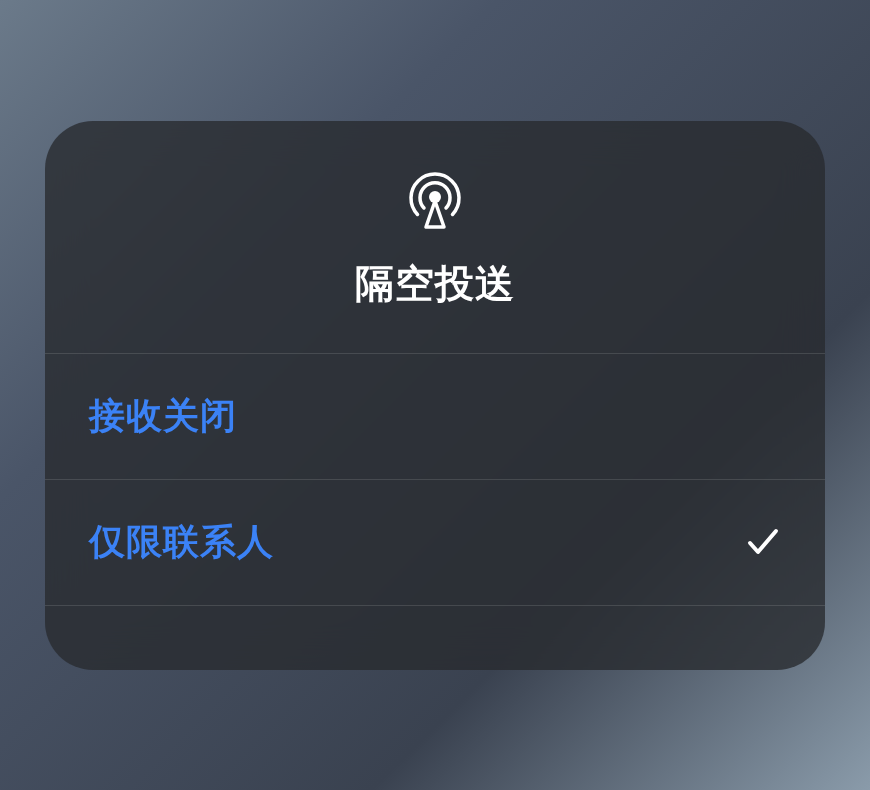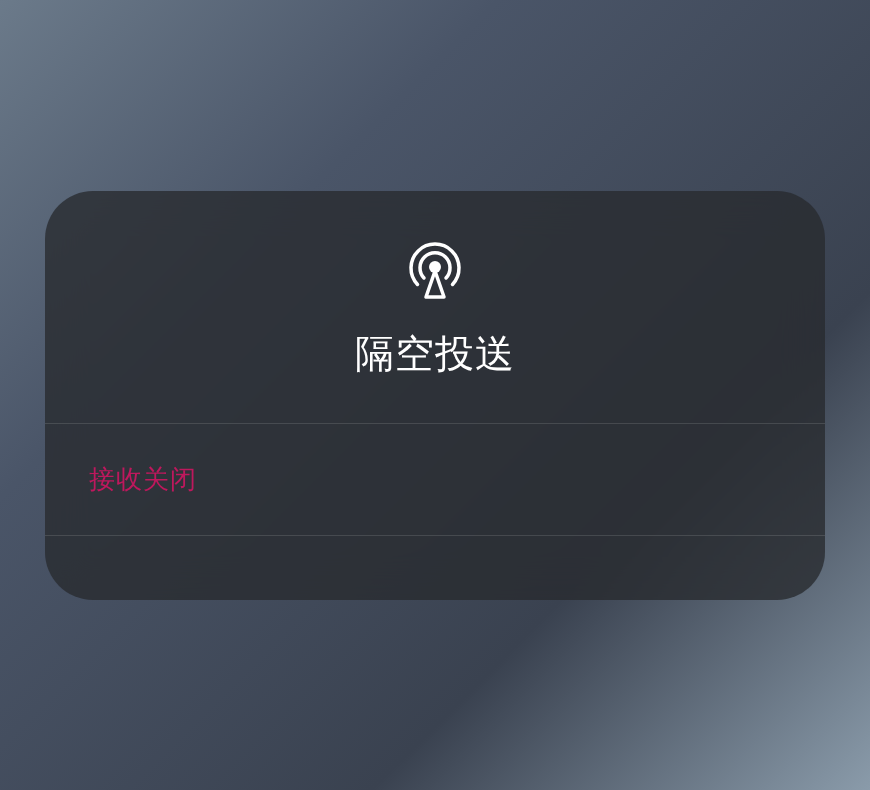--- a/index.html
+++ b/index.html
@@ -38,21 +38,21 @@
 
     .airdrop-icon {
       width: 62px;
       height: 62px;
       margin-bottom: 26px;
     }
 
     .panel-title {
       color: #ffffff;
       font-size: 39px;
-      font-weight: 400;
+      font-weight: 700;
       letter-spacing: 1px;
     }
 
     .option-list {
       display: flex;
       flex-direction: column;
     }
 
     .option-item {
       display: flex;
@@ -61,23 +61,23 @@
       padding: 38px 44px;
       border-bottom: 1px solid rgba(255, 255, 255, 0.12);
       cursor: pointer;
     }
 
     .option-item:last-child {
       border-bottom: 1px solid rgba(255, 255, 255, 0.12);
     }
 
     .option-label {
-      color: #be185d;
-      font-size: 26px;
-      font-weight: 400;
+      color: #3b82f6;
+      font-size: 36px;
+      font-weight: 700;
       letter-spacing: 1px;
     }
 
     .checkmark {
       width: 36px;
       height: 36px;
       display: none;
     }
 
     .checkmark.visible {
@@ -103,17 +103,25 @@
     </span>
     <div class="panel-title">隔空投送</div>
   </div>
 
   <div class="option-list">
     <div class="option-item">
       <span class="option-label">接收关闭</span>
 
     </div>
 
+    <div class="option-item">
+      <span class="option-label">仅限联系人</span>
+      <span class="checkmark visible">
+        <svg viewBox="0 0 36 36" fill="none" stroke="#ffffff" stroke-width="4" stroke-linecap="round" stroke-linejoin="round">
+          <path d="M 5 19 L 13 28 L 31 7"></path>
+        </svg>
+      </span>
+    </div>
 
   </div>
 
   <div class="panel-footer"></div>
 </div>
 
 </body></html>

